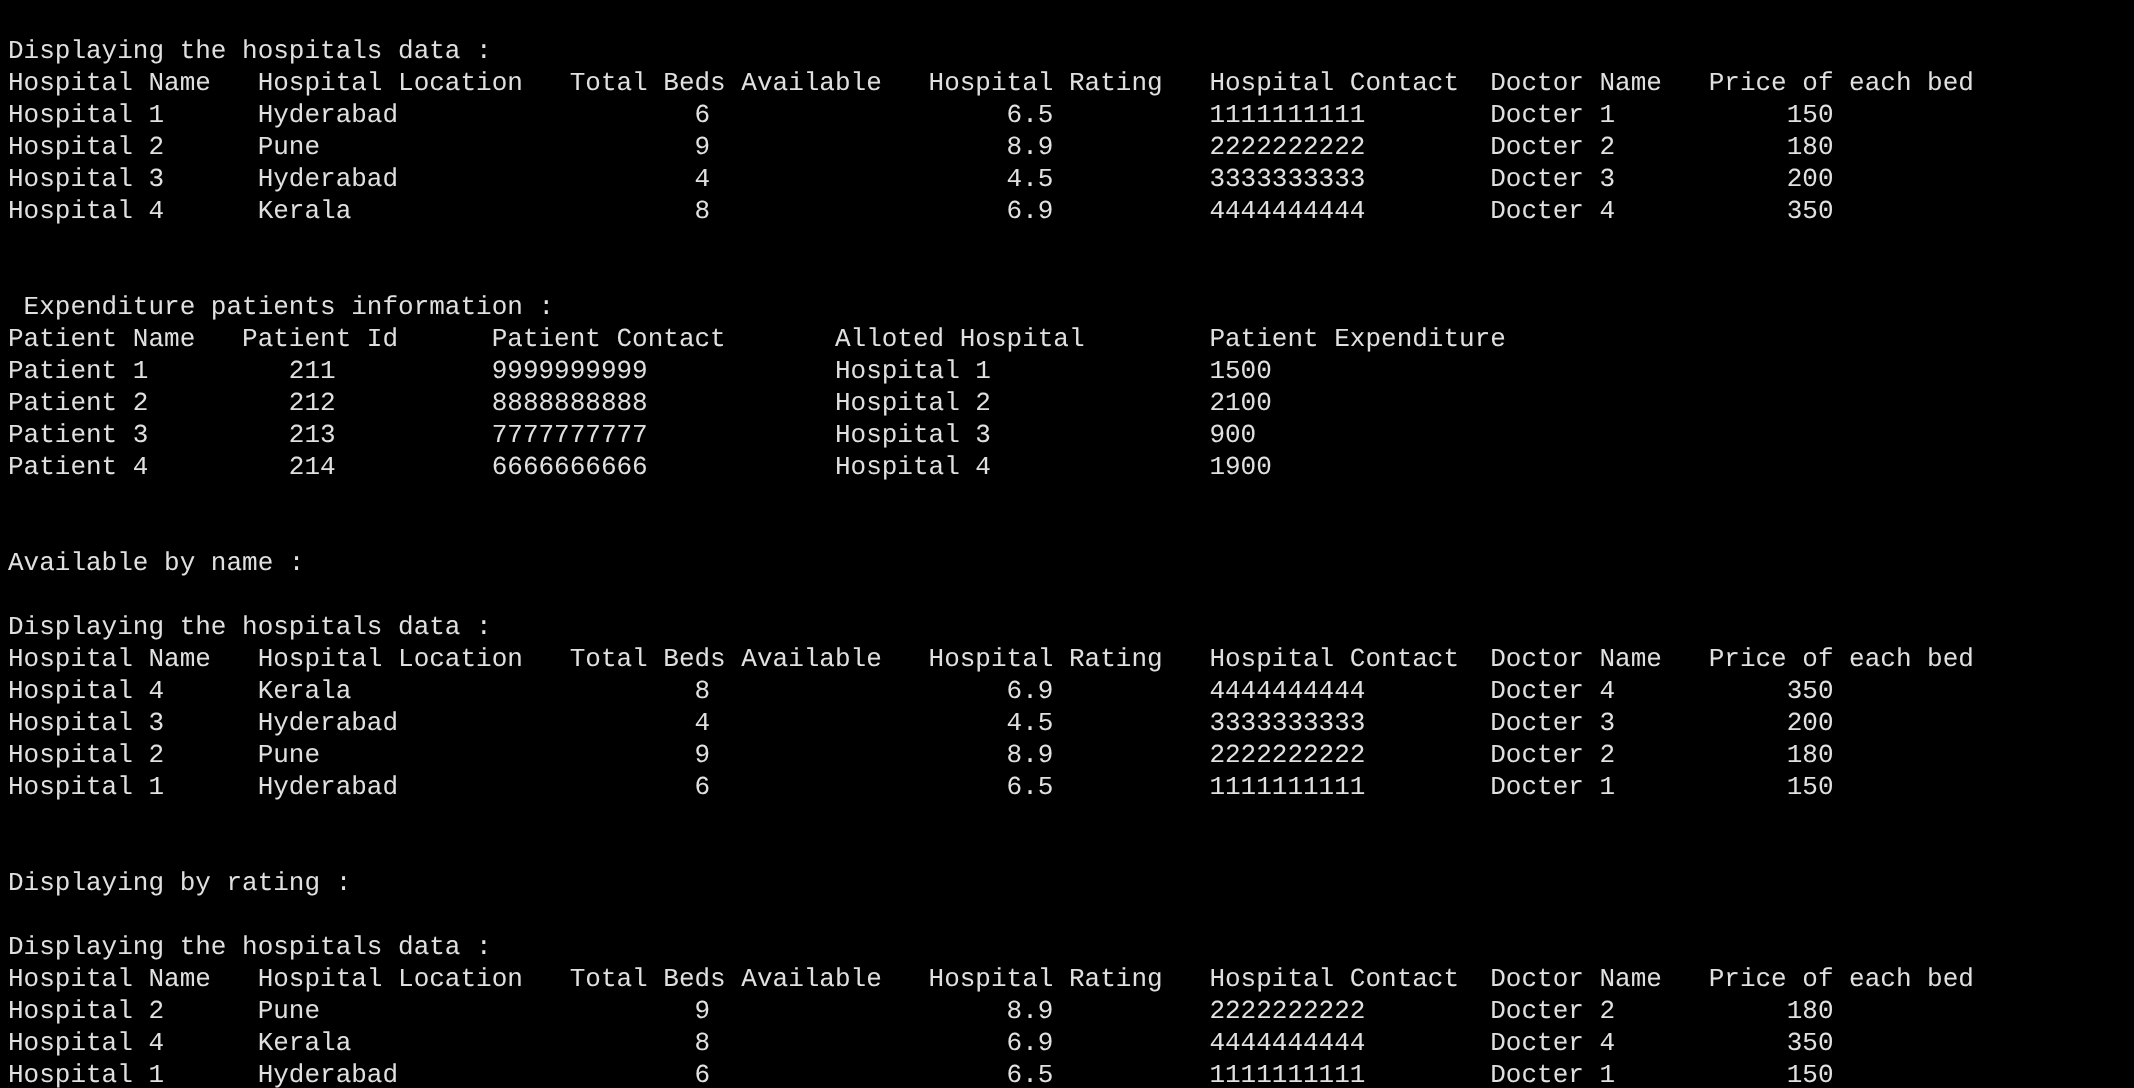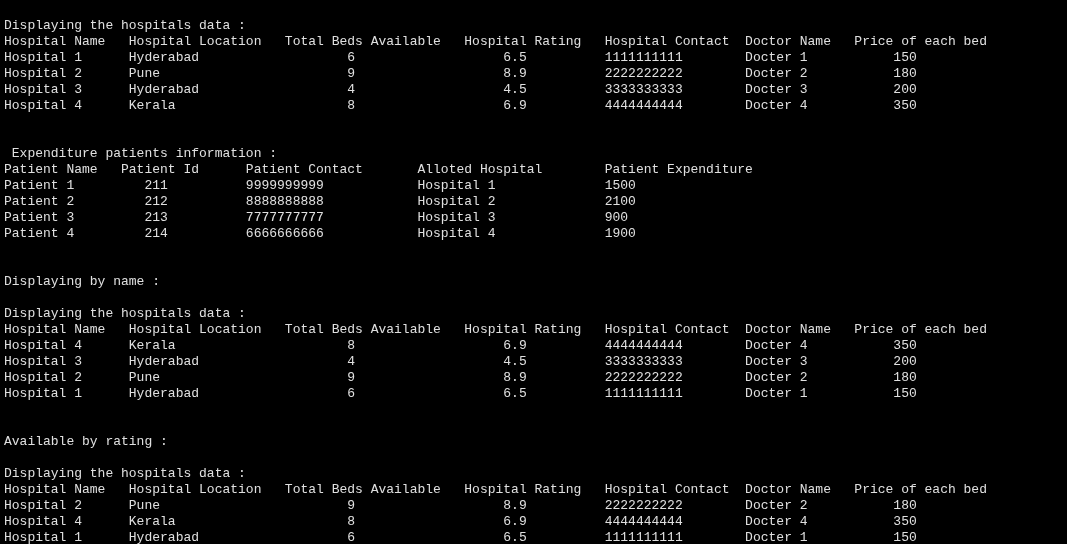--- a/index.html
+++ b/index.html
@@ -32,31 +32,31 @@
 
 
 <span> Expenditure patients information :</span>
 <span>Patient Name   Patient Id      Patient Contact       Alloted Hospital        Patient Expenditure
 Patient 1         211          9999999999            Hospital 1              1500
 Patient 2         212          8888888888            Hospital 2              2100
 Patient 3         213          7777777777            Hospital 3              900
 Patient 4         214          6666666666            Hospital 4              1900</span>
 
 
-<span>Displaying by name :</span>
+<span>Available by name :</span>
 
 <span>Displaying the hospitals data :</span>
 <span>Hospital Name   Hospital Location   Total Beds Available   Hospital Rating   Hospital Contact  Doctor Name   Price of each bed
 Hospital 4      Kerala                      8                   6.9          4444444444        Docter 4           350
 Hospital 3      Hyderabad                   4                   4.5          3333333333        Docter 3           200
 Hospital 2      Pune                        9                   8.9          2222222222        Docter 2           180
 Hospital 1      Hyderabad                   6                   6.5          1111111111        Docter 1           150</span>
 
 
-<span>Available by rating :</span>
+<span>Displaying by rating :</span>
 
 <span>Displaying the hospitals data :</span>
 <span>Hospital Name   Hospital Location   Total Beds Available   Hospital Rating   Hospital Contact  Doctor Name   Price of each bed
 Hospital 2      Pune                        9                   8.9          2222222222        Docter 2           180
 Hospital 4      Kerala                      8                   6.9          4444444444        Docter 4           350
 Hospital 1      Hyderabad                   6                   6.5          1111111111        Docter 1           150
 Hospital 3      Hyderabad                   4                   4.5          3333333333        Docter 3           200</span>
 </div>
 
 </body></html>

